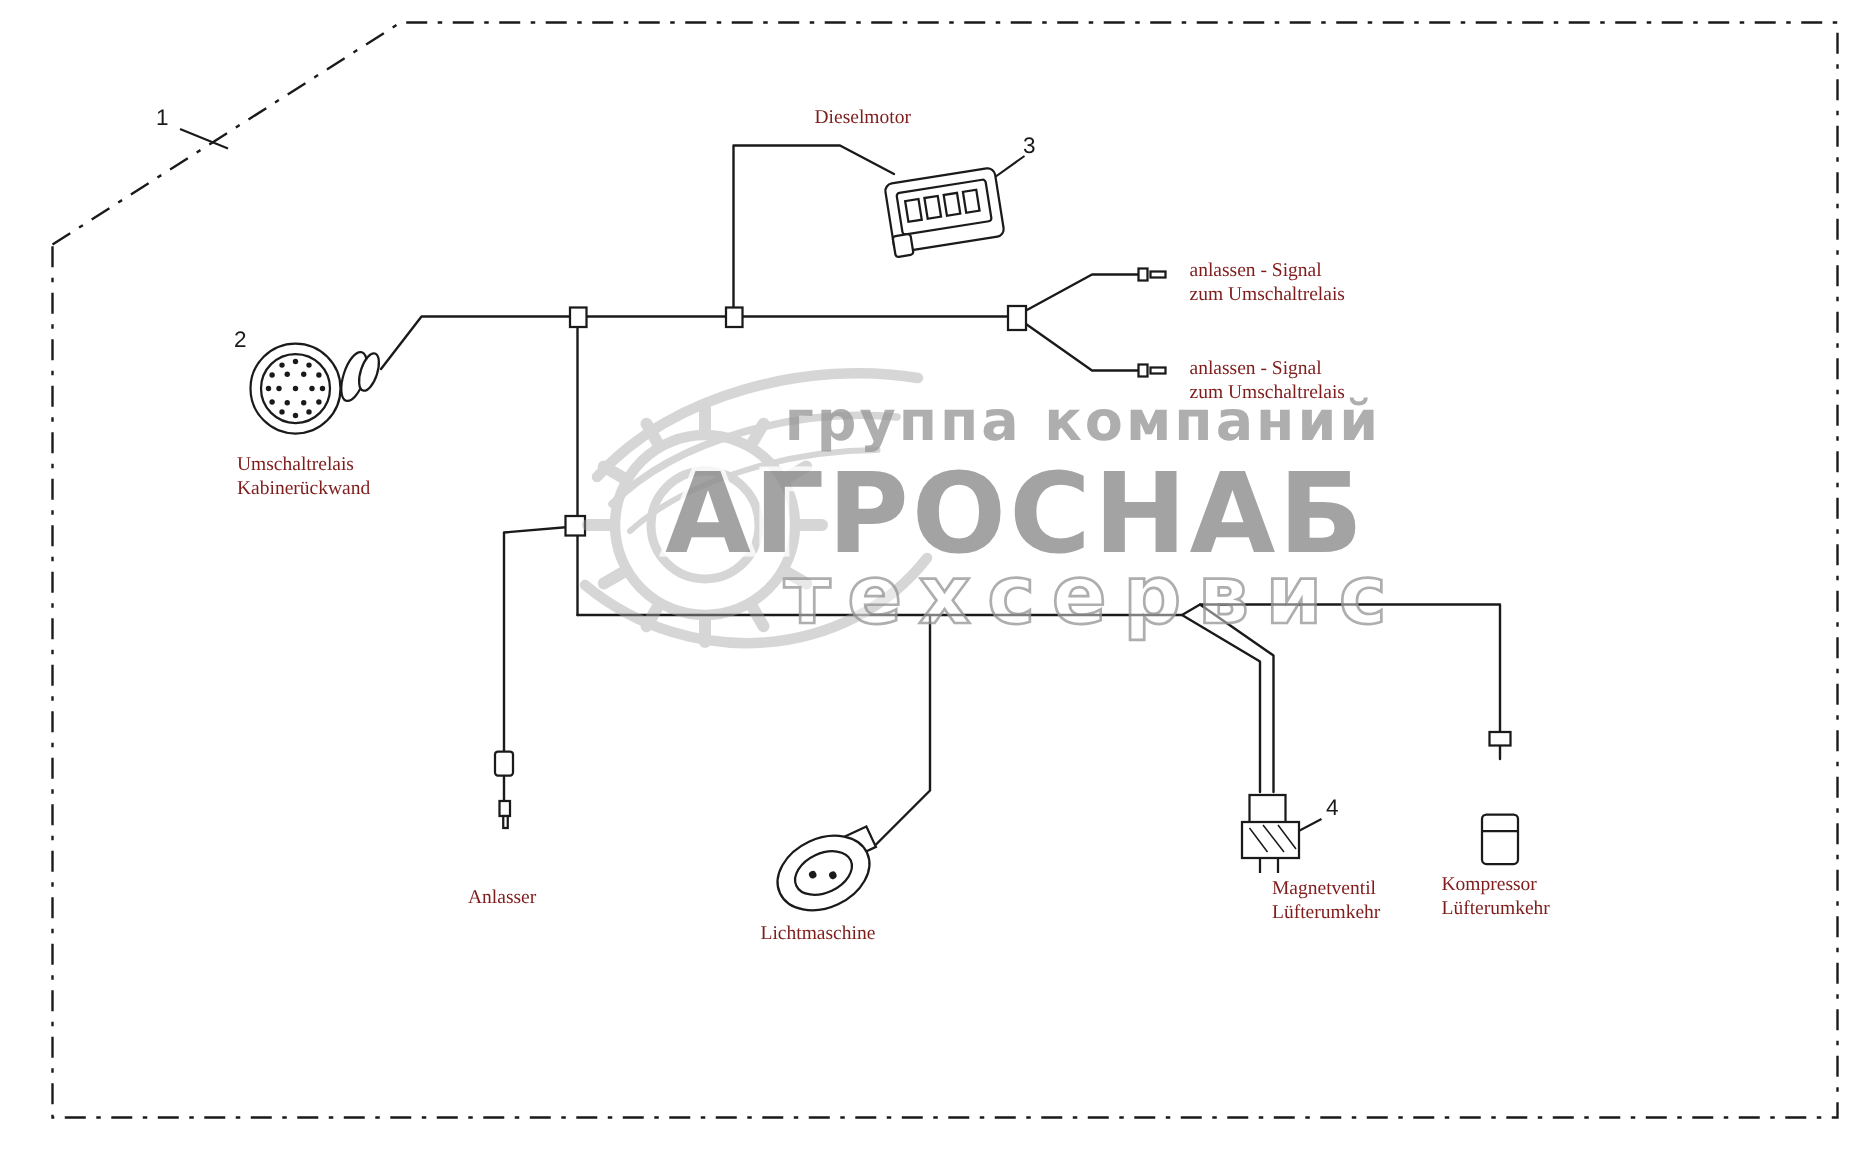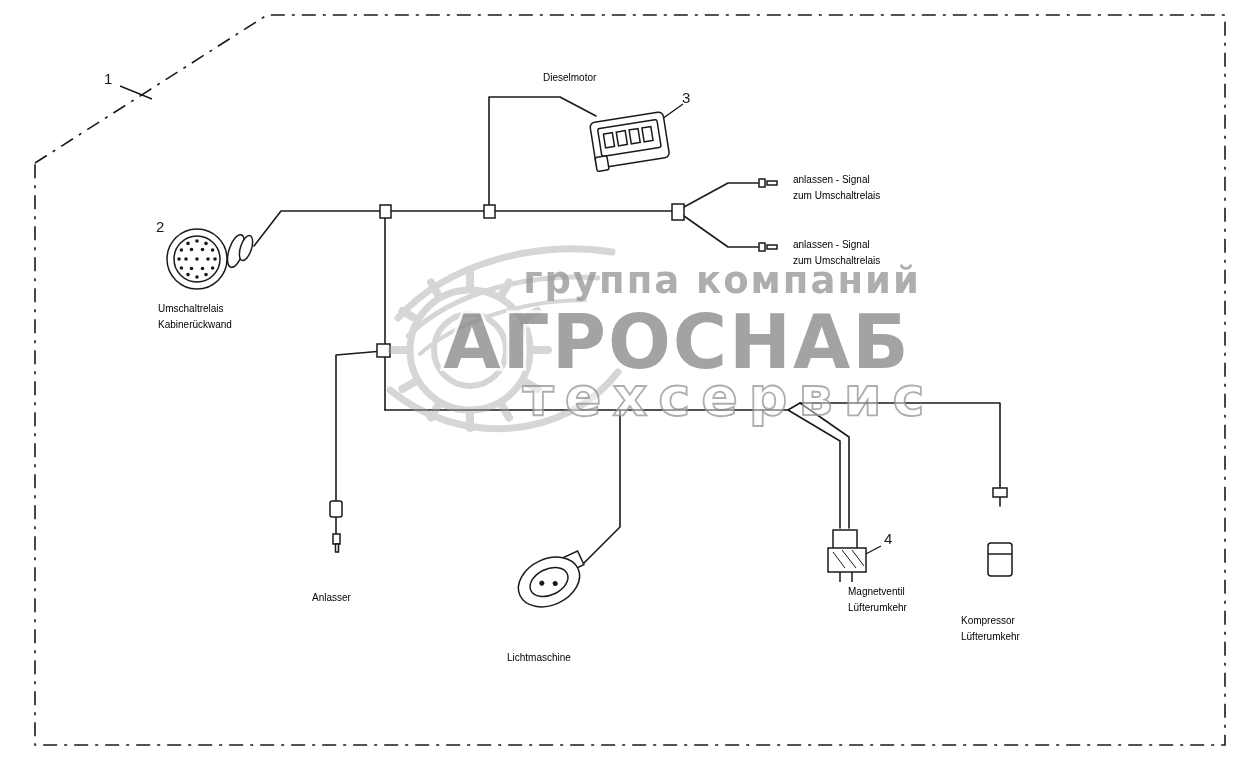--- a/index.html
+++ b/index.html
@@ -15,24 +15,25 @@
     overflow: hidden;
     font-family: "Liberation Sans", sans-serif;
   }
   .stage {
     position: absolute;
     left: 0;
     top: 0;
   }
   .lbl {
     position: absolute;
-    font-size: 10px;
+    font-size: 13px;
     line-height: 16px;
-    color: #000000;
+    color: #7f1d1d;
     white-space: pre-line;
+    font-family: Liberation Serif, serif;
   }
   .num {
     position: absolute;
     font-size: 15px;
     color: #1a1a1a;
   }
 </style>
 </head>
 <body>
 
@@ -174,26 +175,26 @@
 zum Umschaltrelais</div>
 
   <div class="lbl" style="left:793px; top:237px;">anlassen - Signal
 zum Umschaltrelais</div>
 
   <div class="lbl" style="left:158px; top:301px;">Umschaltrelais
 Kabinerückwand</div>
 
   <div class="lbl" style="left:312px; top:590px;">Anlasser</div>
 
-  <div class="lbl" style="left:507px; top:614px;margin-top:36px;">Lichtmaschine</div>
+  <div class="lbl" style="left:507px; top:614px;">Lichtmaschine</div>
 
   <div class="lbl" style="left:848px; top:584px;">Magnetventil
 Lüfterumkehr</div>
 
-  <div class="lbl" style="left:961px; top:581px;margin-top:32px;">Kompressor
+  <div class="lbl" style="left:961px; top:581px;">Kompressor
 Lüfterumkehr</div>
 
   <div class="num" style="left:104px; top:70px;">1</div>
 
   <div class="num" style="left:156px; top:218px;">2</div>
 
   <div class="num" style="left:682px; top:89px;">3</div>
 
   <div class="num" style="left:884px; top:530px;">4</div>
 

